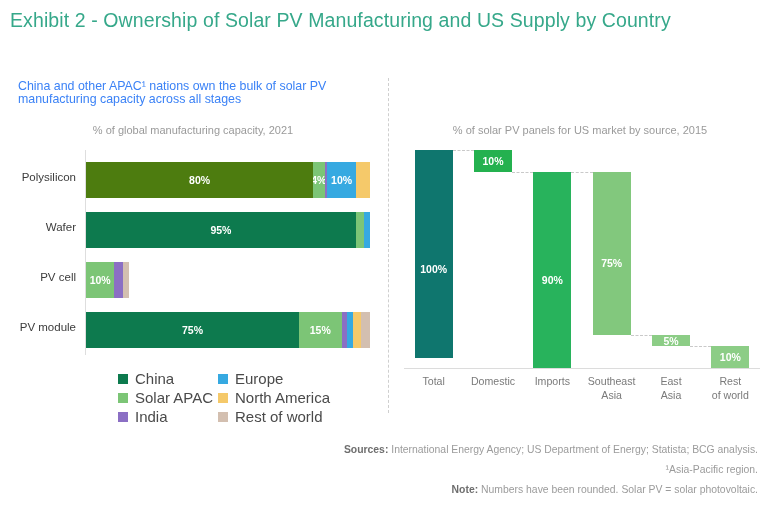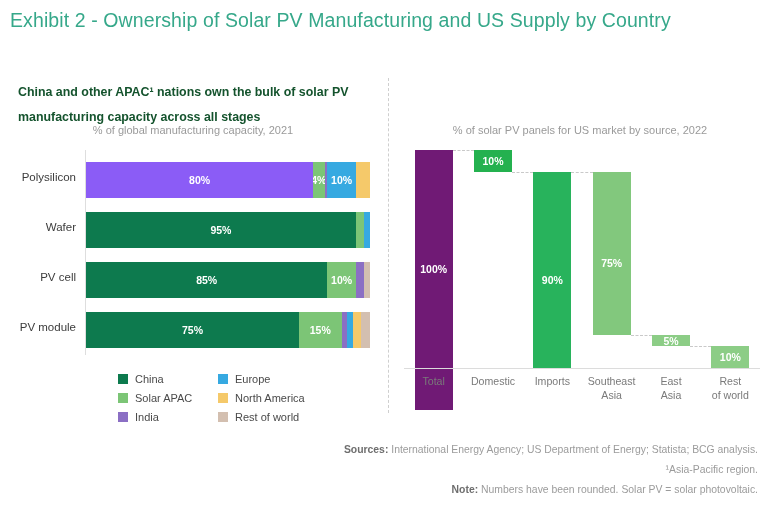--- a/index.html
+++ b/index.html
@@ -35,23 +35,23 @@
     left: 388px; top: 78px;
     width: 1px; height: 335px;
     border-left: 1px dashed #cfcfcf;
   }
 
   .panel-headline {
     position: absolute;
     left: 18px; top: 8px;
     width: 350px;
     font-size: 12.4px;
-    line-height: 25px;
-    color: #14532d;
-    font-weight: 700;
+    line-height: 13px;
+    color: #3b82f6;
+    font-weight: 400;
   }
   .panel-right .panel-headline {
     left: 30px; top: 8px; width: 340px;
     text-align: left;
   }
   .panel-subtitle {
     position: absolute;
     font-size: 11px;
     color: #9a9a9a;
     font-weight: 400;
@@ -111,21 +111,21 @@
   .lleg-col.c2 { left: 100px; }
   .lleg-item {
     display: flex; align-items: center;
     height: 17px; margin-bottom: 2px;
   }
   .lleg-swatch {
     width: 10px; height: 10px;
     margin-right: 7px;
     flex: 0 0 auto;
   }
-  .lleg-text { font-size: 11px; color: #4a4a4a; white-space: nowrap; }
+  .lleg-text { font-size: 15px; color: #4a4a4a; white-space: nowrap; }
 
   
   .rchart {
     position: absolute;
     left: 8px; top: 78px;
     width: 368px; height: 290px;
   }
   .rplot {
     position: absolute;
     left: 6px; top: 0px;
@@ -194,39 +194,38 @@
 
     <div class="panel-headline">China and other APAC¹ nations own the bulk of solar PV manufacturing capacity across all stages</div>
 
     <div class="panel-subtitle">% of global manufacturing capacity, 2021</div>
 
     <div class="lchart" id="lchart">
       <div class="lchart-axis"></div>
     <div class="lrow" style="top: 12px;">
           <div class="lrow-label">Polysilicon</div>
           <div class="lbar" style="left: 86px;">
-            <div class="lseg" style="width: 227.2px; background: #8b5cf6;">80%</div>
+            <div class="lseg" style="width: 227.2px; background: #4d7c0f;">80%</div>
             <div class="lseg" style="width: 11.36px; background: rgb(124, 197, 118);">4%</div>
             <div class="lseg" style="width: 2.84px; background: rgb(139, 111, 196);"></div>
             <div class="lseg" style="width: 28.4px; background: rgb(54, 169, 225);">10%</div>
             <div class="lseg" style="width: 14.2px; background: rgb(245, 201, 106);"></div>
           </div>
         </div>
         <div class="lrow" style="top: 62px;">
           <div class="lrow-label">Wafer</div>
           <div class="lbar" style="left: 86px;">
             <div class="lseg" style="width: 269.8px; background: rgb(13, 122, 78);">95%</div>
             <div class="lseg" style="width: 8.52px; background: rgb(124, 197, 118);"></div>
             <div class="lseg" style="width: 5.68px; background: rgb(54, 169, 225);"></div>
           </div>
         </div>
         <div class="lrow" style="top: 112px;">
           <div class="lrow-label">PV cell</div>
           <div class="lbar" style="left: 86px;">
-            <div class="lseg" style="width: 241.4px; background: rgb(13, 122, 78);">85%</div>
             <div class="lseg" style="width: 28.4px; background: rgb(124, 197, 118);">10%</div>
             <div class="lseg" style="width: 8.52px; background: rgb(139, 111, 196);"></div>
             <div class="lseg" style="width: 5.68px; background: rgb(211, 191, 176);"></div>
           </div>
         </div>
         <div class="lrow" style="top: 162px;">
           <div class="lrow-label">PV module</div>
           <div class="lbar" style="left: 86px;">
             <div class="lseg" style="width: 213px; background: rgb(13, 122, 78);">75%</div>
             <div class="lseg" style="width: 42.6px; background: rgb(124, 197, 118);">15%</div>
@@ -266,25 +265,25 @@
             <span class="lleg-swatch" style="background: rgb(211, 191, 176);"></span>
             <span class="lleg-text">Rest of world</span>
           </div>
         </div>
       </div>
   </div>
 
   <div class="panel-right">
 
 
-    <div class="panel-subtitle">% of solar PV panels for US market by source, 2022</div>
+    <div class="panel-subtitle">% of solar PV panels for US market by source, 2015</div>
 
     <div class="rchart" id="rchart">
       <div class="rplot" id="rplot">
-          <div class="rbar" style="left: 10.6667px; top: 0px; width: 38px; height: 260px; background: #701a75; align-items: flex-start;">
+          <div class="rbar" style="left: 10.6667px; top: 0px; width: 38px; height: 208px; background: #0f766e; align-items: flex-start;">
             <span style="margin-top: 113.36px;">100%</span>
           </div>
           <div class="rbar" style="left: 70px; top: 0px; width: 38px; height: 21.8px; background: rgb(36, 177, 79);">
             <span>10%</span>
           </div>
           <div class="rbar" style="left: 129.333px; top: 21.8px; width: 38px; height: 196.2px; background: rgb(40, 179, 92); align-items: flex-start;">
             <span style="margin-top: 102.024px;">90%</span>
           </div>
           <div class="rbar" style="left: 188.667px; top: 21.8px; width: 38px; height: 163.5px; background: rgb(130, 200, 125); align-items: flex-start;">
             <span style="margin-top: 85.02px;">75%</span>

